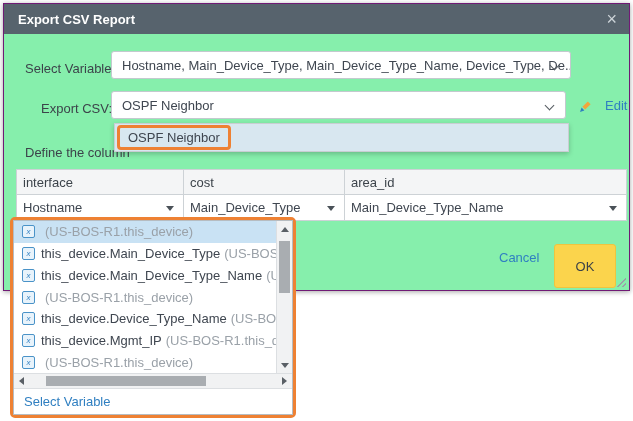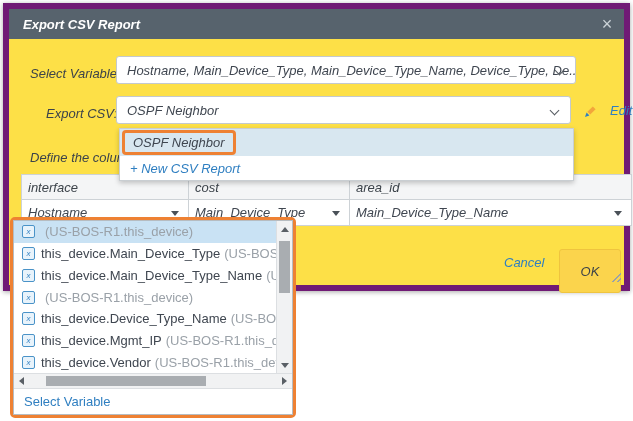--- a/index.html
+++ b/index.html
@@ -1,21 +1,21 @@
 <!DOCTYPE html>
 <html><head>
 <meta charset="utf-8">
 <style>
   * { margin:0; padding:0; box-sizing:border-box; }
   html,body { width:633px; height:421px; }
   body { position:relative; background:#fff; font-family:"Liberation Sans", sans-serif; font-size:13px; color:#3f4650; overflow:hidden; }
 
   
-  .dialog { position:absolute; left:3px; top:3px; width:627px; height:288px; background:#fde047;
-            border:6px solid #701a75; box-shadow:0 1px 5px rgba(0,0,0,.35);font-style:italic; }
+  .dialog { position:absolute; left:3px; top:3px; width:627px; height:288px; background:#86efac;
+            border:1px solid #701a75; box-shadow:0 1px 5px rgba(0,0,0,.35); }
   .titlebar { position:absolute; left:0; top:0; right:0; height:30px; background:#57636d; color:#fff;
               display:flex; align-items:center; padding:0 14px; font-weight:600; }
   .close-x { position:absolute; right:12px; top:4px; color:#ccd3d8; font-size:18px; line-height:22px; cursor:pointer; font-weight:400; }
 
   .label { position:absolute; color:#3c434a; white-space:nowrap; }
   .selectbox { position:absolute; height:28px; background:#fff; border:1px solid #c3c9ce; border-radius:3px;
                display:flex; align-items:center; padding:0 26px 0 10px; white-space:nowrap; overflow:hidden; cursor:pointer; }
   .chev { position:absolute; right:12px; top:10px; width:7px; height:7px;
           border-right:1.5px solid #555b61; border-bottom:1.5px solid #555b61; transform:rotate(45deg); }
 
@@ -99,21 +99,20 @@
     </svg>
     <span>Edit</span>
   </div>
 
   <div class="label" style="left:21px; top:141px; z-index:0;">Define the column</div>
 
   <div class="menu">
     <div class="menu-item-hl">
       <span class="opt-wrap">OSPF Neighbor</span>
     </div>
-    <div class="menu-item-new">+ New CSV Report</div>
   </div>
 
   <table class="ctable">
     <colgroup>
         <col class="c1">
         <col class="c2">
         <col>
       </colgroup>
     <tbody>
         <tr>
@@ -167,21 +166,20 @@
           <span class="vname">this_device.Device_Type_Name</span>
           <span class="vref">(US-BOS-R1.this_device)</span>
         </div>
         <div class="vitem">
           <span class="var-icon">x</span>
           <span class="vname">this_device.Mgmt_IP</span>
           <span class="vref">(US-BOS-R1.this_device)</span>
         </div>
         <div class="vitem">
           <span class="var-icon">x</span>
-          <span class="vname">this_device.Vendor</span>
           <span class="vref">(US-BOS-R1.this_device)</span>
         </div>
       </div>
       <div class="vscroll">
         <div class="sb-btn">
             <span class="arr-up"></span>
           </div>
         <div class="vtrack">
             <div class="vthumb"></div>
           </div>

